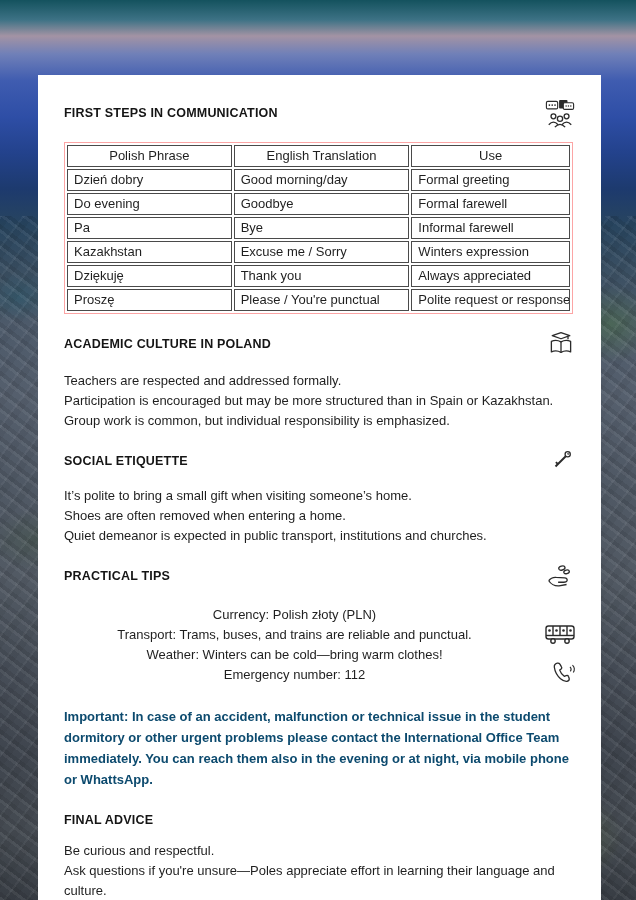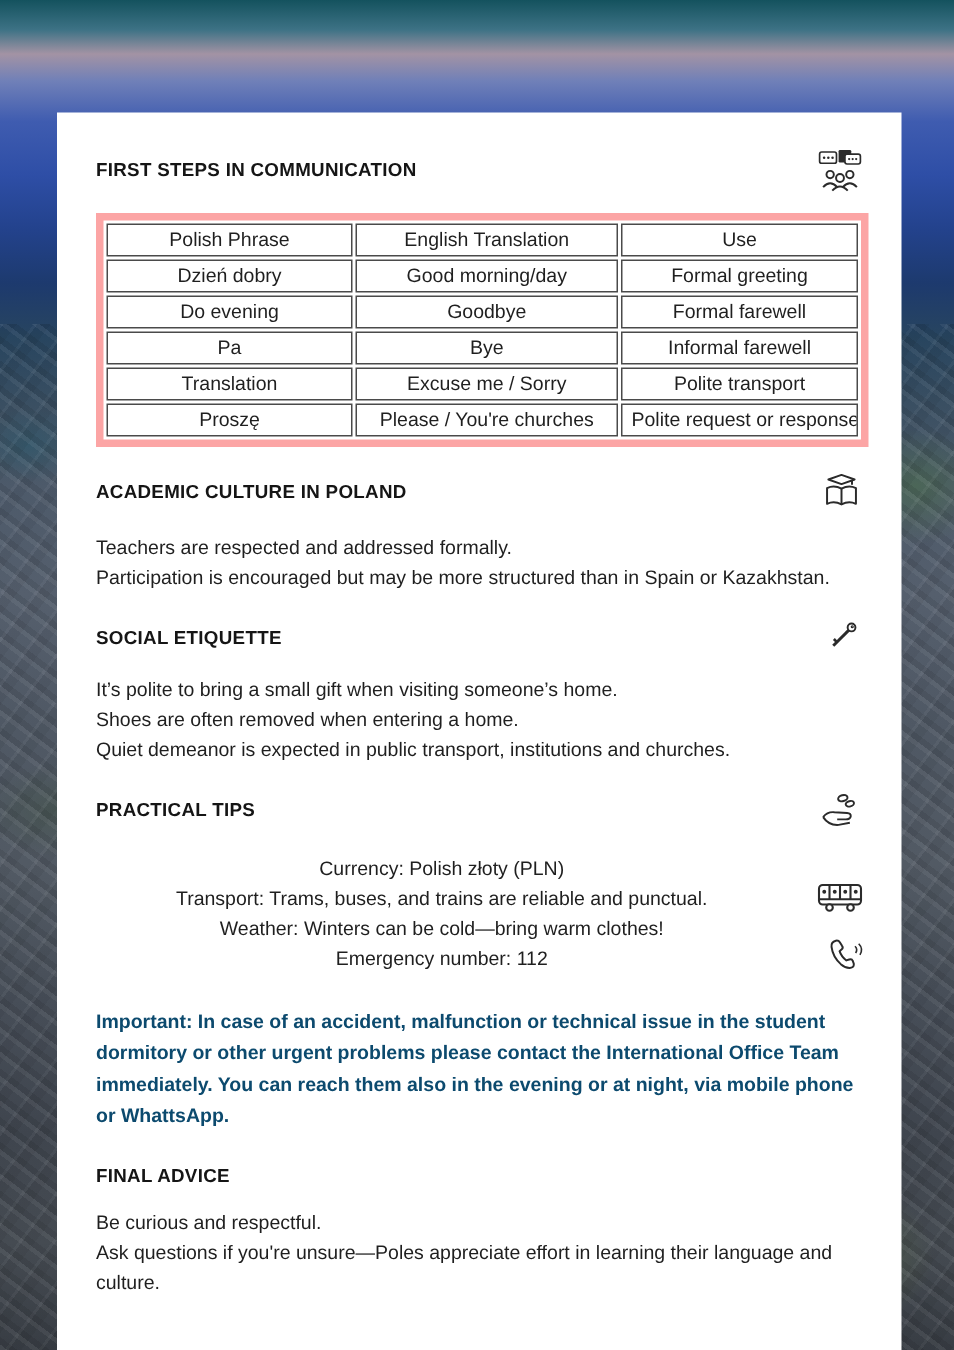--- a/index.html
+++ b/index.html
@@ -43,28 +43,28 @@
     color:#1f1f1f;font-size:13px;line-height:20px;
   }
   .sec-head{display:flex;justify-content:space-between;align-items:flex-start;}
   .sec-title{font-weight:700;font-size:12.5px;letter-spacing:.2px;color:#151515;margin:0;line-height:16px;}
   .icon{flex:0 0 auto;margin-top:-6px;}
   .icon svg{display:block;}
   
   table.phrases{
     border-collapse:separate;border-spacing:2px;
     width:509px;margin-top:13px;
-    border:5px solid #fca5a5;background:#fff;table-layout:fixed;
+    border:1px solid #fca5a5;background:#fff;table-layout:fixed;
   }
   table.phrases th, table.phrases td{
     border:1px solid #4a4a4a;padding:0 6px;height:18px;
     font-size:13px;font-weight:400;overflow:hidden;white-space:nowrap;
   }
   table.phrases th{text-align:center;}
-  table.phrases td{text-align:center;}
+  table.phrases td{text-align:left;}
   .col-polish{width:164px;}.col-english{width:175px;}.col-use{width:158px;}
   
   .section{margin-top:22px;}
   .lines{margin-top:13px;}
   .lines p{margin:0;padding:0;}
   .practical-body{position:relative;padding-right:50px;text-align:center;}
   .stack-icon{position:absolute;right:-2px;}
   .important{margin-top:21px;font-weight:700;line-height:21px;color:#0c4a6e;width:509px;}
   .final-lines{margin-top:13px;width:509px;}
 </style>
@@ -123,47 +123,53 @@
         <td>Do evening</td>
         <td>Goodbye</td>
         <td>Formal farewell</td>
       </tr>
       <tr>
         <td>Pa</td>
         <td>Bye</td>
         <td>Informal farewell</td>
       </tr>
       <tr>
-        <td>Translation</td>
+        <td>Kazakhstan</td>
         <td>Excuse me / Sorry</td>
-        <td>Polite transport</td>
+        <td>Winters expression</td>
+      </tr>
+      <tr>
+        <td>Dziękuję</td>
+        <td>Thank you</td>
+        <td>Always appreciated</td>
       </tr>
       <tr>
         <td>Proszę</td>
-        <td>Please / You're churches</td>
+        <td>Please / You're punctual</td>
         <td>Polite request or response</td>
       </tr>
     </tbody>
   </table>
 
   <div class="section">
     <div class="sec-head">
       <h2 class="sec-title">ACADEMIC CULTURE IN POLAND</h2>
       <span class="icon">
         <svg viewBox="0 0 32 32" width="28" height="28" fill="none" stroke="#2b2b2b" stroke-width="1.5">
           <path d="M16 3 L26 6.5 L16 10 L6 6.5 Z" stroke-linejoin="round"></path>
           <path d="M24 7.5 v3"></path>
           <path d="M5 13 Q10.5 10.5 16 13.5 Q21.5 10.5 27 13 V25 Q21.5 22.5 16 25.5 Q10.5 22.5 5 25 Z" stroke-linejoin="round"></path>
           <path d="M16 13.5 V25.5"></path>
         </svg>
       </span>
     </div>
     <div class="lines">
       <p>Teachers are respected and addressed formally.</p>
       <p>Participation is encouraged but may be more structured than in Spain or Kazakhstan.</p>
+      <p>Group work is common, but individual responsibility is emphasized.</p>
     </div>
   </div>
 
   <div class="section">
     <div class="sec-head">
       <h2 class="sec-title">SOCIAL ETIQUETTE</h2>
       <span class="icon">
         <svg viewBox="0 0 32 32" width="26" height="26" fill="none" stroke="#2b2b2b">
           <circle cx="23" cy="9" r="3.2" stroke-width="1.6"></circle>
           <circle cx="23.6" cy="8.4" r="0.8" stroke-width="1"></circle>

